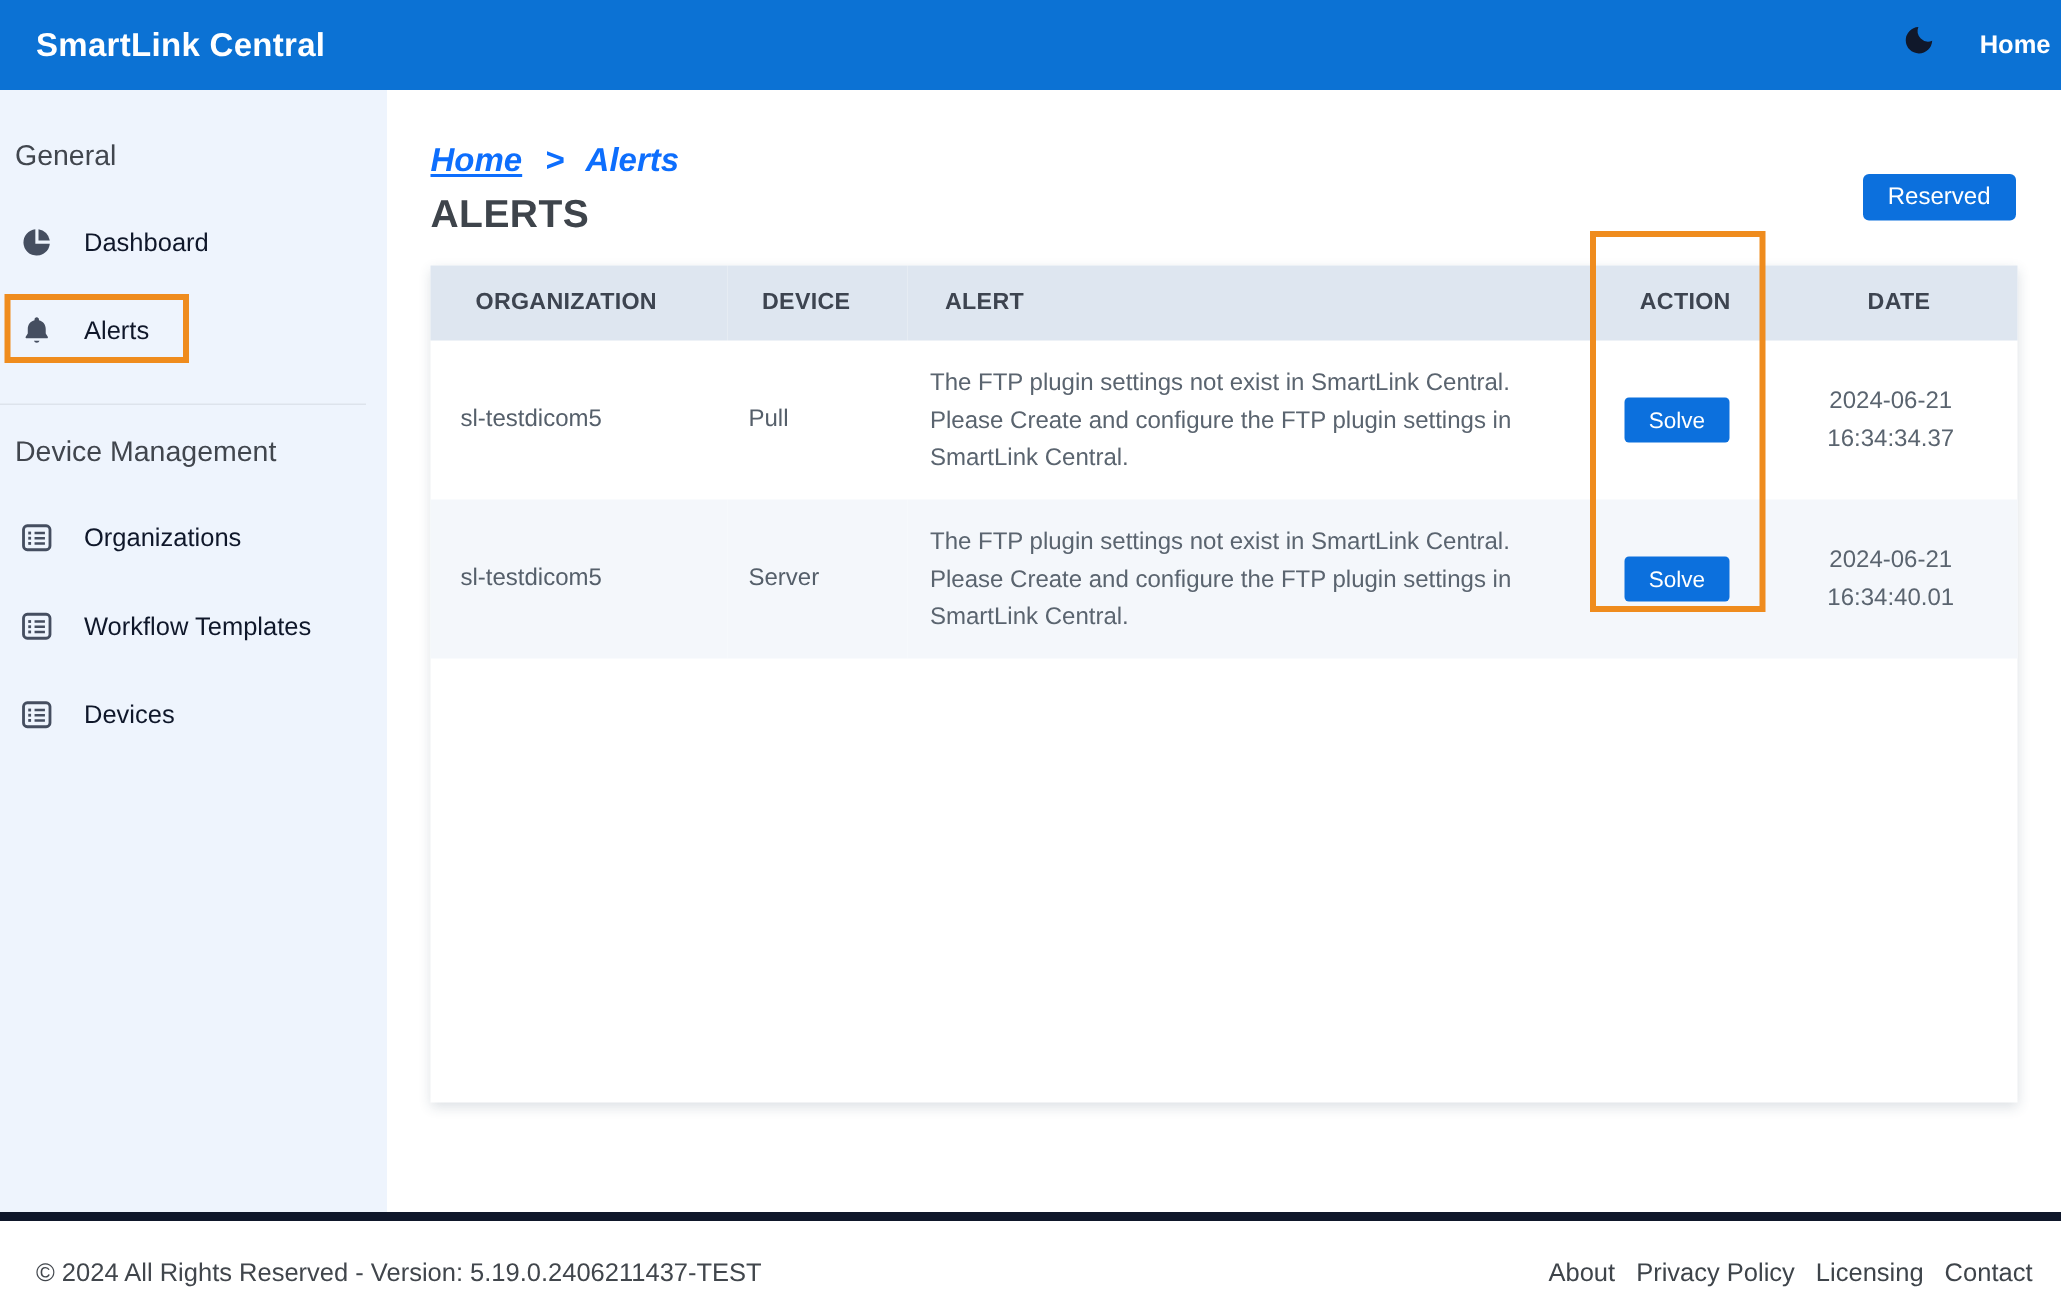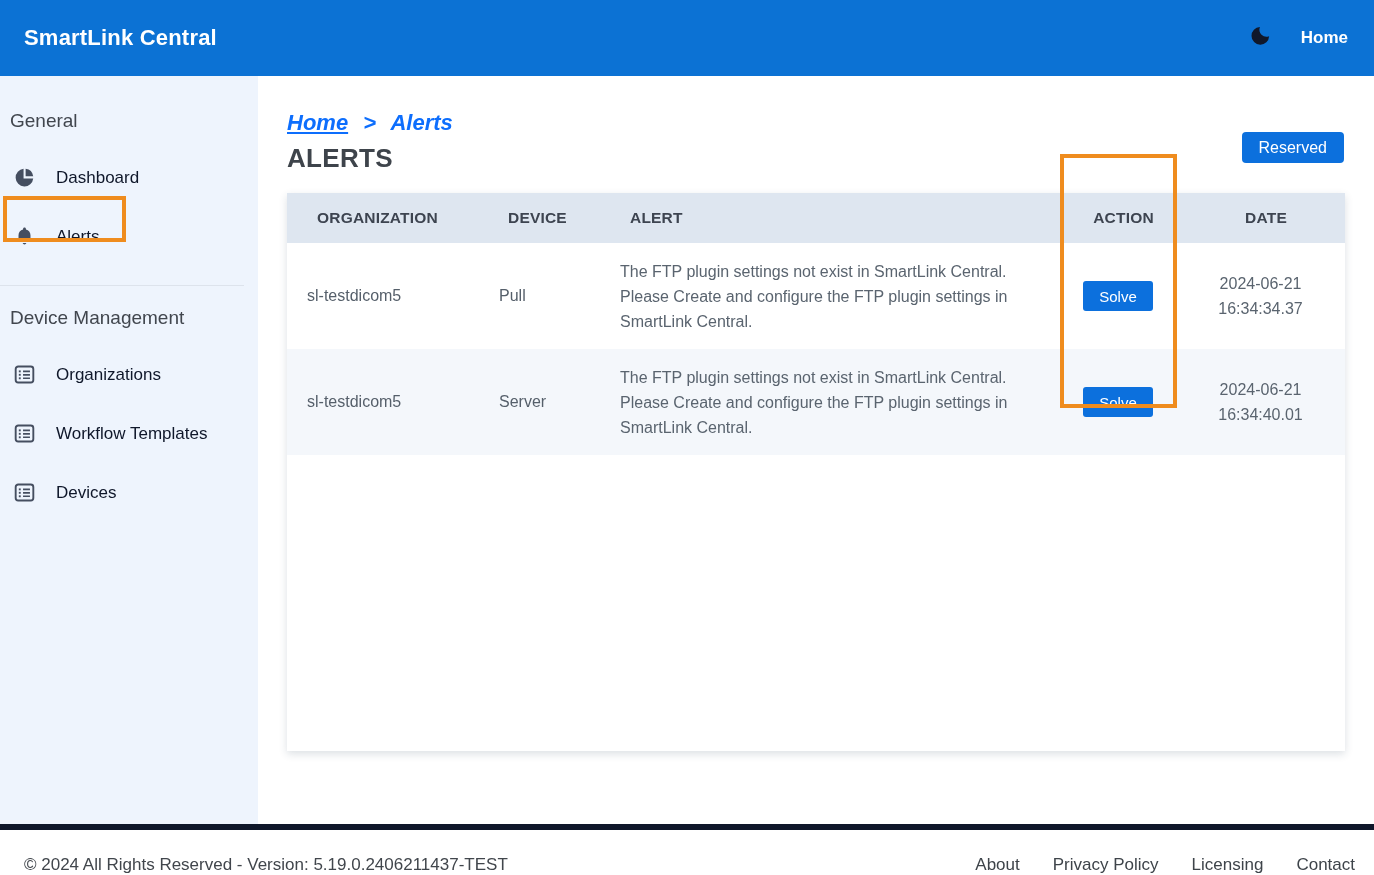--- a/index.html
+++ b/index.html
@@ -7,26 +7,26 @@
   body {
     font-family: "Liberation Sans", sans-serif;
     background: #ffffff;
     position: relative;
     overflow: hidden;
     color: #3e444c;
   }
 
   
   .topbar {
-    height: 76px;
+    height: 60px;
     background: #0c72d4;
     display: flex;
     align-items: center;
     justify-content: space-between;
-    padding: 0 26px 0 24px;
+    padding: 0 7px 0 24px;
   }
   .topbar .brand {
     color: #ffffff;
     font-size: 22px;
     font-weight: bold;
     letter-spacing: .2px;
   }
   .topbar-right { display: flex; align-items: center; gap: 28px; }
   .moon-btn { width: 24px; height: 24px; display: flex; align-items: center; justify-content: center; cursor: pointer; }
   .home-link { color: #ffffff; font-size: 17px; font-weight: bold; cursor: pointer; }
@@ -95,21 +95,21 @@
   }
   .date-cell div { line-height: 25px; color: #5a646f; }
 
   
   .footer {
     height: 75px; border-top: 6px solid #0f172a; background: #fff;
     display: flex; align-items: center; justify-content: space-between;
     padding: 0 19px 0 24px;
   }
   .copyright { font-size: 17px; color: #41464c; }
-  .footer-links { display: flex; gap: 33px; align-items: flex-end; }
+  .footer-links { display: flex; gap: 14px; align-items: flex-end; }
   .footer-links span { font-size: 17px; color: #3e444a; cursor: pointer; }
 
   
   .annotation {
     position: absolute; border: 4px solid #ef8c1e;
     pointer-events: none; z-index: 50;
   }
   .anno-alerts { left: 3px; top: 196px; width: 123px; height: 46px; }
   .anno-action { left: 1060px; top: 154px; width: 117px; height: 254px; }
 

